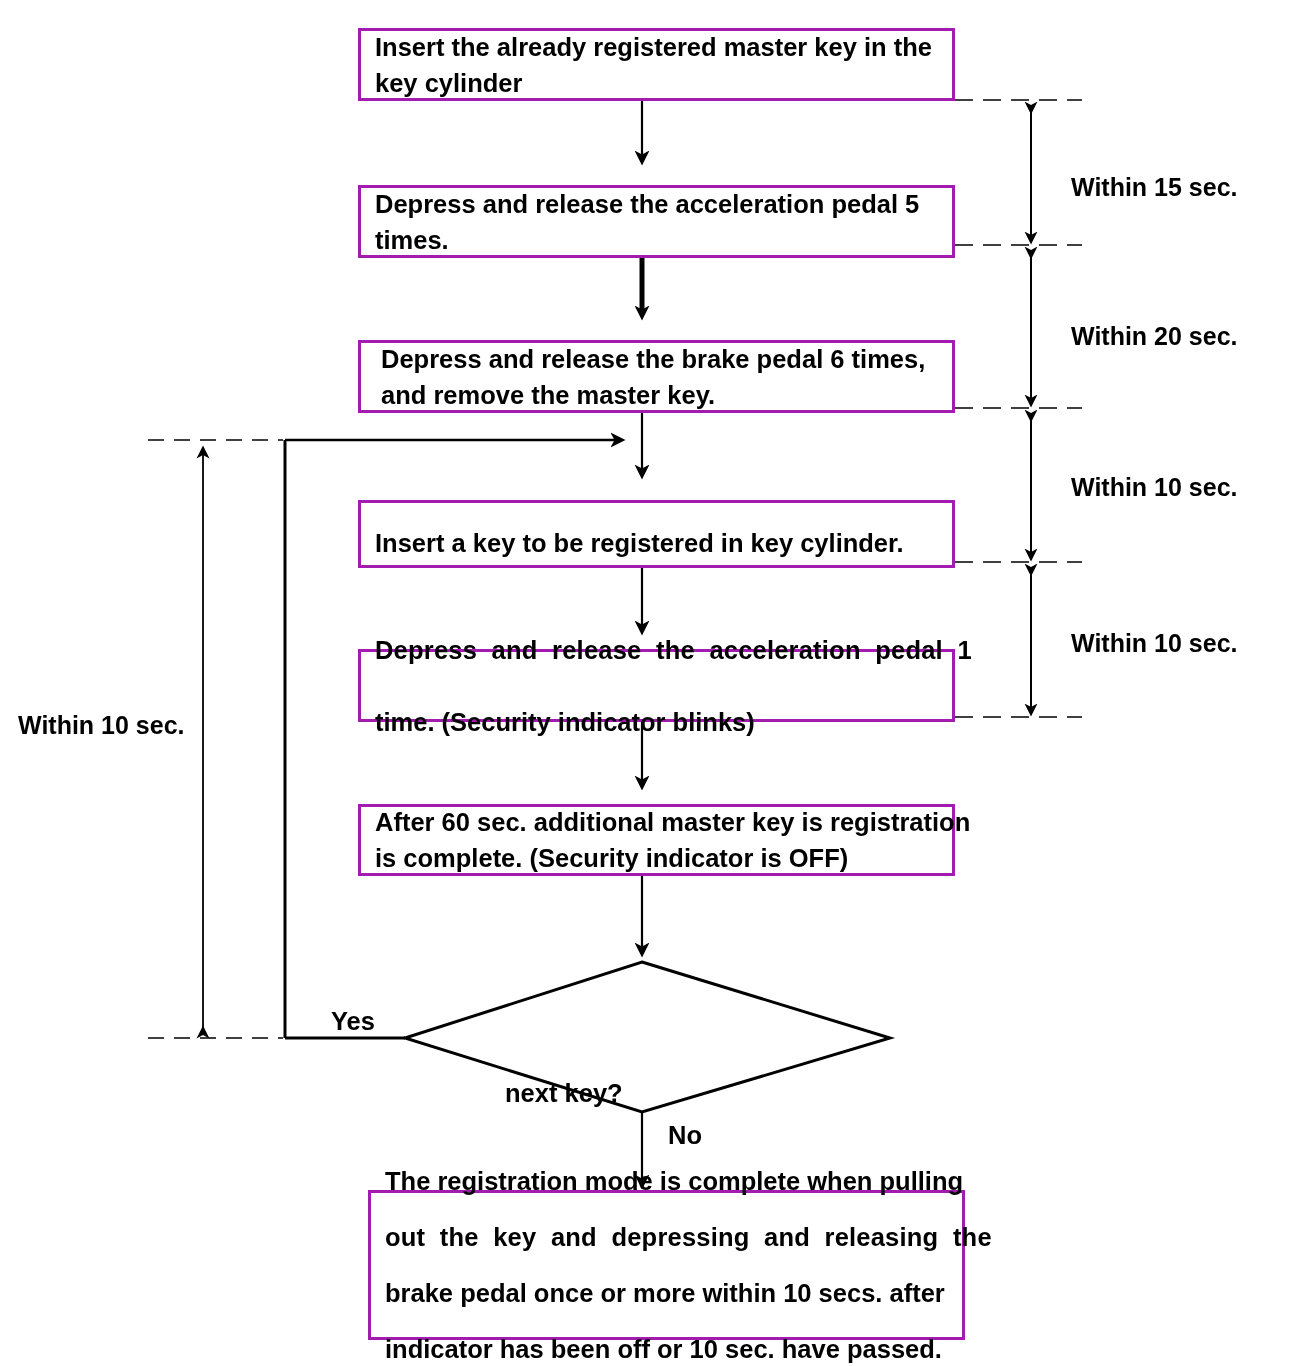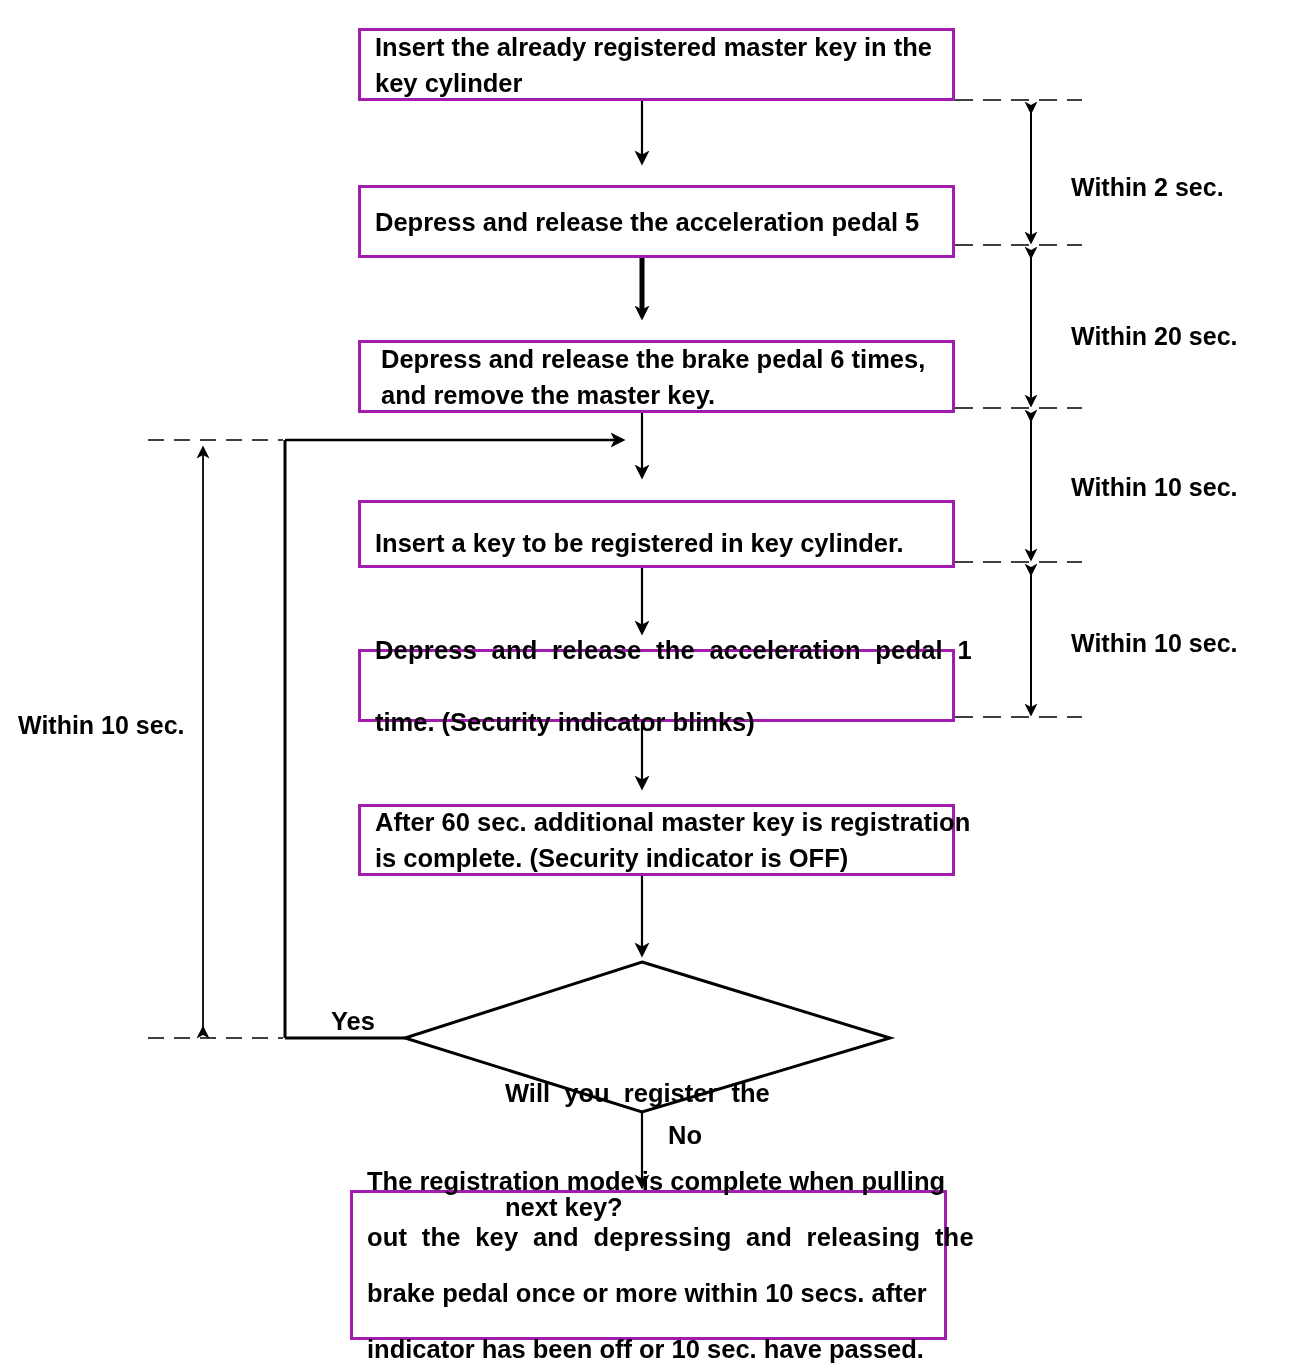--- a/index.html
+++ b/index.html
@@ -150,20 +150,21 @@
     </g>
   </svg>
 
   <div class="node-box" style="left:358px; top:28px; width:597px; height:73px;">
     <div class="node-line">Insert the already registered master key in the</div>
     <div class="node-line">key cylinder</div>
   </div>
 
   <div class="node-box" style="left:358px; top:185px; width:597px; height:73px;">
     <div class="node-line">Depress and release the acceleration pedal 5</div>
+    <div class="node-line">times.</div>
   </div>
 
   <div class="node-box" style="left:358px; top:340px; width:597px; height:73px;padding-left:20px;">
     <div class="node-line">Depress and release the brake pedal 6 times,</div>
     <div class="node-line">and remove the master key.</div>
   </div>
 
   <div class="node-box" style="left:358px; top:500px; width:597px; height:68px;justify-content:flex-end;">
     <div class="node-line">Insert a key to be registered in key cylinder.</div>
   </div>
@@ -171,37 +172,36 @@
   <div class="node-box" style="left:358px; top:649px; width:597px; height:73px;gap:36px;">
     <div class="node-line justify-wide">Depress  and  release  the  acceleration  pedal  1</div>
     <div class="node-line">time. (Security indicator blinks)</div>
   </div>
 
   <div class="node-box" style="left:358px; top:804px; width:597px; height:72px;">
     <div class="node-line">After 60 sec. additional master key is registration</div>
     <div class="node-line">is complete. (Security indicator is OFF)</div>
   </div>
 
-  <div class="node-box" style="left:350px; top:1190px; width:597px; height:150px;gap:20px;">
+  <div class="node-box" style="left:368px; top:1190px; width:597px; height:150px;gap:20px;">
     <div class="node-line">The registration mode is complete when pulling</div>
     <div class="node-line justify-wide">out  the  key  and  depressing  and  releasing  the</div>
     <div class="node-line">brake pedal once or more within 10 secs. after</div>
     <div class="node-line">indicator has been off or 10 sec. have passed.</div>
   </div>
 
   <div class="diamond-text" style="left:505px; top:998px; width:330px;">
-    <div>Will  you  register  the</div>
     <div>next key?</div>
   </div>
 
   <div class="branch-label" style="left:331px; top:1006px;">Yes</div>
 
   <div class="branch-label" style="left:668px; top:1120px;">No</div>
 
-  <div class="timing-label" style="left:1071px; top:172px;">Within 2 sec.</div>
+  <div class="timing-label" style="left:1071px; top:172px;">Within 15 sec.</div>
 
   <div class="timing-label" style="left:1071px; top:321px;">Within 20 sec.</div>
 
   <div class="timing-label" style="left:1071px; top:472px;">Within 10 sec.</div>
 
   <div class="timing-label" style="left:1071px; top:628px;">Within 10 sec.</div>
 
   <div class="timing-label" style="left:18px; top:710px;">Within 10 sec.</div>
 
 </div>

